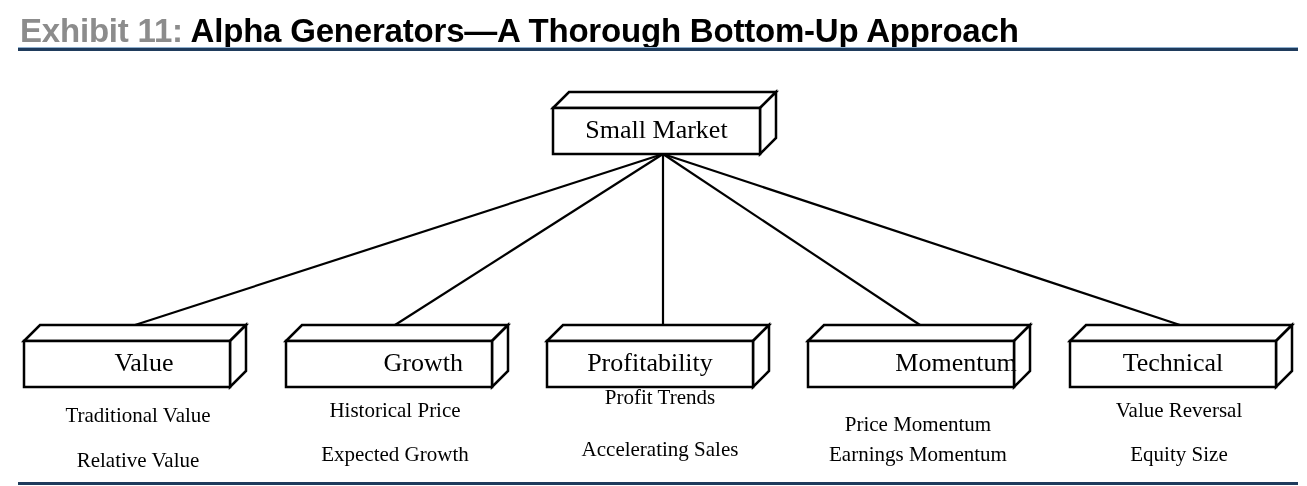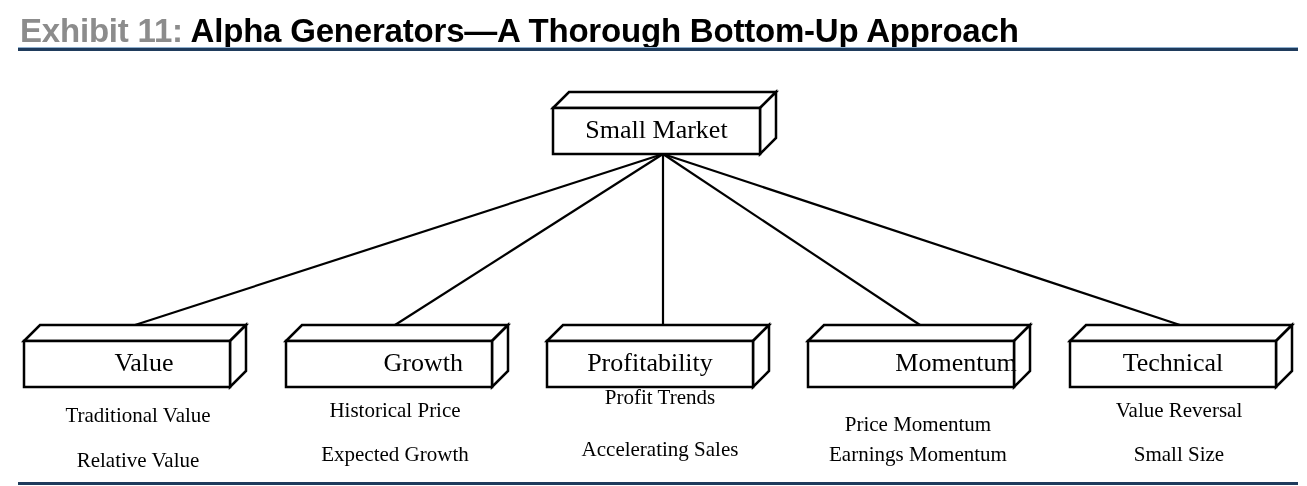--- a/index.html
+++ b/index.html
@@ -90,15 +90,15 @@
 <div class="sub-label" style="left:267px; top:397px; width:256px;">Historical Price</div>
 <div class="sub-label" style="left:267px; top:441px; width:256px;">Expected Growth</div>
 
 <div class="sub-label" style="left:532px; top:384px; width:256px;">Profit Trends</div>
 <div class="sub-label" style="left:532px; top:436px; width:256px;">Accelerating Sales</div>
 
 <div class="sub-label" style="left:790px; top:383px; width:256px;margin-top:28px;">Price Momentum</div>
 <div class="sub-label" style="left:790px; top:441px; width:256px;">Earnings Momentum</div>
 
 <div class="sub-label" style="left:1051px; top:397px; width:256px;">Value Reversal</div>
-<div class="sub-label" style="left:1051px; top:441px; width:256px;">Small Size</div>
+<div class="sub-label" style="left:1051px; top:441px; width:256px;">Equity Size</div>
 
 <div class="rule bottom"></div>
 
 </body></html>

